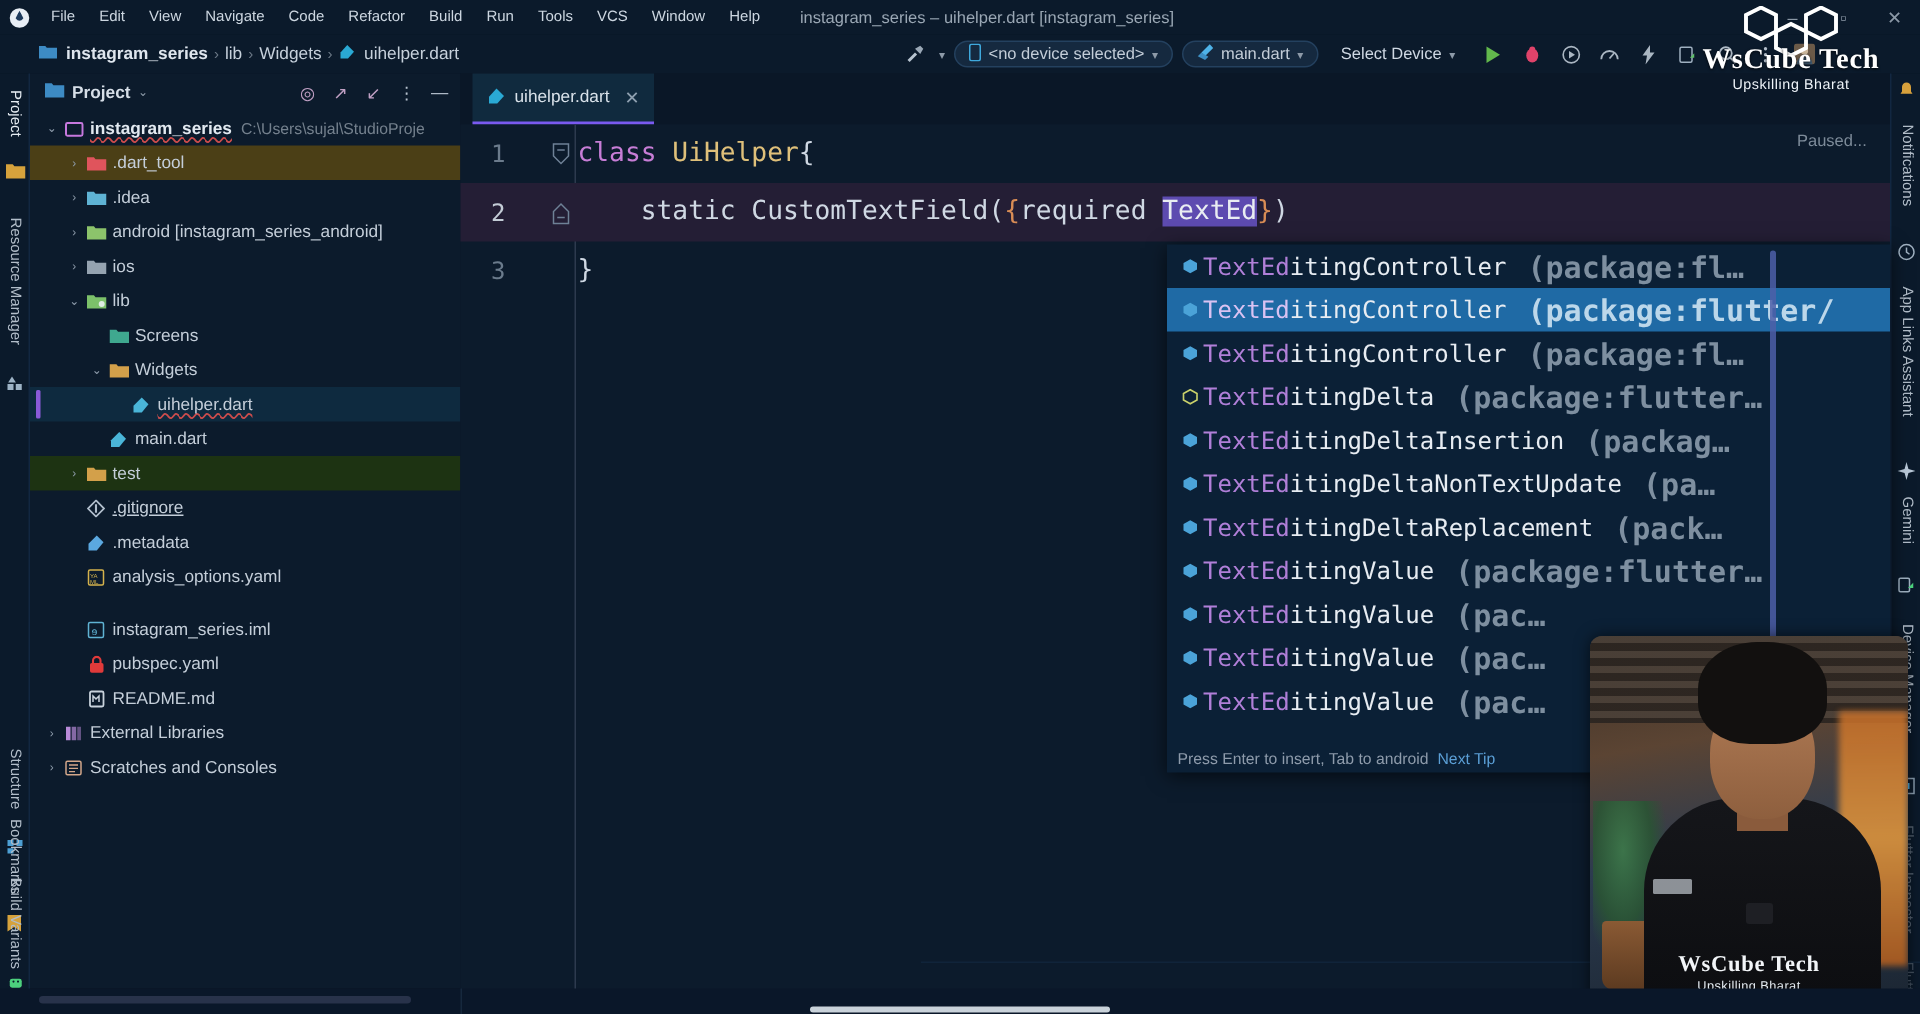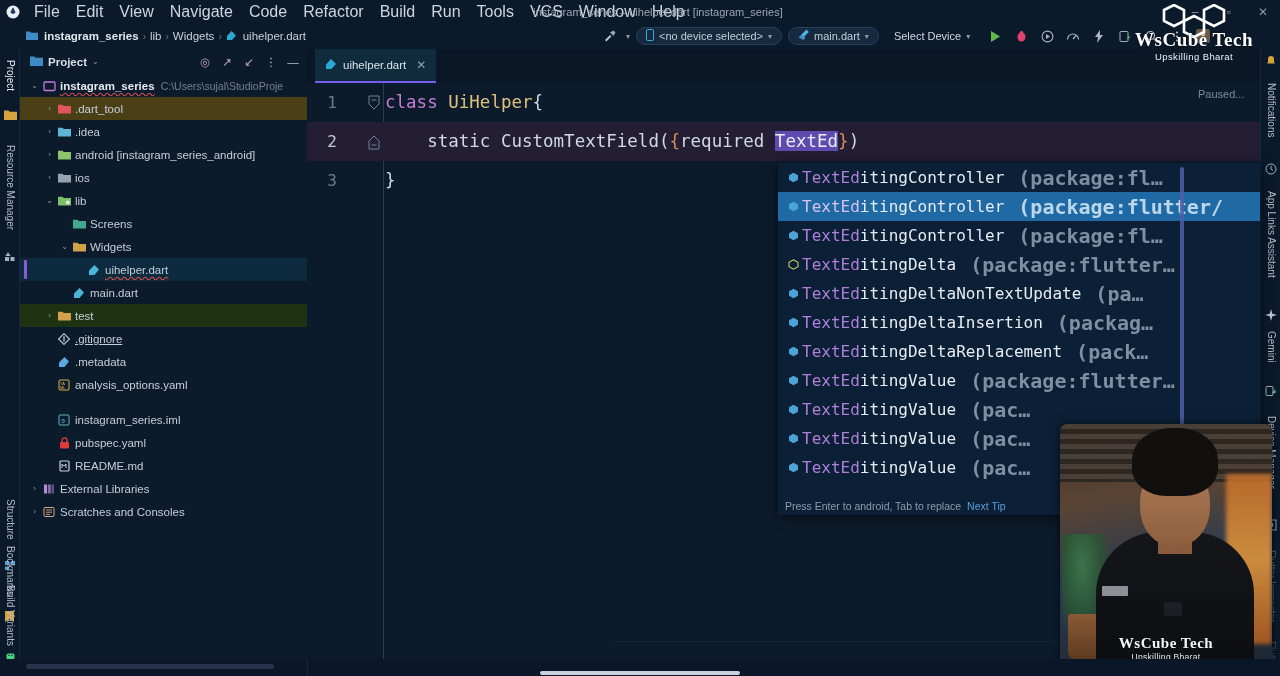--- a/index.html
+++ b/index.html
@@ -15,21 +15,21 @@
   .menubar {
     position: absolute; left: 0; top: 0; width: 1280px; height: 23px;
     background: #0b1a2b; display: flex; align-items: center;
     font-size: 11.5px; color: #c8d3dd;
   }
   .app-logo {
     width: 26px; height: 23px; display: flex; align-items: center; justify-content: center;
   }
   .app-logo svg { display:block; }
   .menu-item {
-    padding: 2px 8px; font-size: 16px; color: #ccd6e0; cursor: default;
+    padding: 2px 8px; font-size: 10px; color: #ccd6e0; cursor: default;
     white-space: nowrap;
   }
   .win-title {
     position: absolute; left: 12px; right: 0; top: 0; height: 23px;
     display: flex; align-items: center; justify-content: center;
     font-size: 11px; color: #9aa7b4; pointer-events: none; margin-left: 24px;
   }
   .win-ctrls {
     position: absolute; right: 0; top: 0; height: 23px; display: flex; align-items: center;
   }
@@ -798,38 +798,38 @@
         </span>
         <span class="pname"><span class="pfx">TextEd</span>itingDelta</span>
         <span class="ppkg">(package:flutter…</span>
       </div>
       <div class="pitem">
         <span class="pico">
           <svg width="11" height="11" viewBox="0 0 11 11">
             <path d="M5.5.8 L10 3.3 V7.7 L5.5 10.2 L1 7.7 V3.3z" fill="#4ba3d8"></path>
           </svg>
         </span>
+        <span class="pname"><span class="pfx">TextEd</span>itingDeltaInsertion</span>
+        <span class="ppkg">(packag…</span>
+      </div>
+      <div class="pitem">
+        <span class="pico">
+          <svg width="11" height="11" viewBox="0 0 11 11">
+            <path d="M5.5.8 L10 3.3 V7.7 L5.5 10.2 L1 7.7 V3.3z" fill="#4ba3d8"></path>
+          </svg>
+        </span>
         <span class="pname"><span class="pfx">TextEd</span>itingDeltaNonTextUpdate</span>
         <span class="ppkg">(pa…</span>
       </div>
       <div class="pitem">
         <span class="pico">
           <svg width="11" height="11" viewBox="0 0 11 11">
             <path d="M5.5.8 L10 3.3 V7.7 L5.5 10.2 L1 7.7 V3.3z" fill="#4ba3d8"></path>
           </svg>
         </span>
-        <span class="pname"><span class="pfx">TextEd</span>itingDeltaInsertion</span>
-        <span class="ppkg">(packag…</span>
-      </div>
-      <div class="pitem">
-        <span class="pico">
-          <svg width="11" height="11" viewBox="0 0 11 11">
-            <path d="M5.5.8 L10 3.3 V7.7 L5.5 10.2 L1 7.7 V3.3z" fill="#4ba3d8"></path>
-          </svg>
-        </span>
         <span class="pname"><span class="pfx">TextEd</span>itingDeltaReplacement</span>
         <span class="ppkg">(pack…</span>
       </div>
       <div class="pitem">
         <span class="pico">
           <svg width="11" height="11" viewBox="0 0 11 11">
             <path d="M5.5.8 L10 3.3 V7.7 L5.5 10.2 L1 7.7 V3.3z" fill="#4ba3d8"></path>
           </svg>
         </span>
         <span class="pname"><span class="pfx">TextEd</span>itingValue</span>
@@ -858,21 +858,21 @@
           <svg width="11" height="11" viewBox="0 0 11 11">
             <path d="M5.5.8 L10 3.3 V7.7 L5.5 10.2 L1 7.7 V3.3z" fill="#4ba3d8"></path>
           </svg>
         </span>
         <span class="pname"><span class="pfx">TextEd</span>itingValue</span>
         <span class="ppkg">(pac…</span>
       </div>
       <div class="pop-scroll"></div>
     </div>
   <div class="pop-hint">
-    <span>Press Enter to android, Tab to replace</span><span class="tip">Next Tip</span>
+    <span>Press Enter to insert, Tab to android</span><span class="tip">Next Tip</span>
   </div>
 
   <div class="watermark">
     <svg width="120" height="34" viewBox="0 0 120 34" style="position:absolute;left:14px;top:-4px;">
       <g fill="none" stroke="#ffffff" stroke-width="2.6">
         <path d="M30 6 L40 1 L50 6 L50 17 L40 22 L30 17 Z"></path>
         <path d="M50 17 L60 12 L70 17 L70 28 L60 33 L50 28 Z"></path>
         <path d="M70 6 L80 1 L90 6 L90 17 L80 22 L70 17 Z"></path>
       </g>
     </svg>

